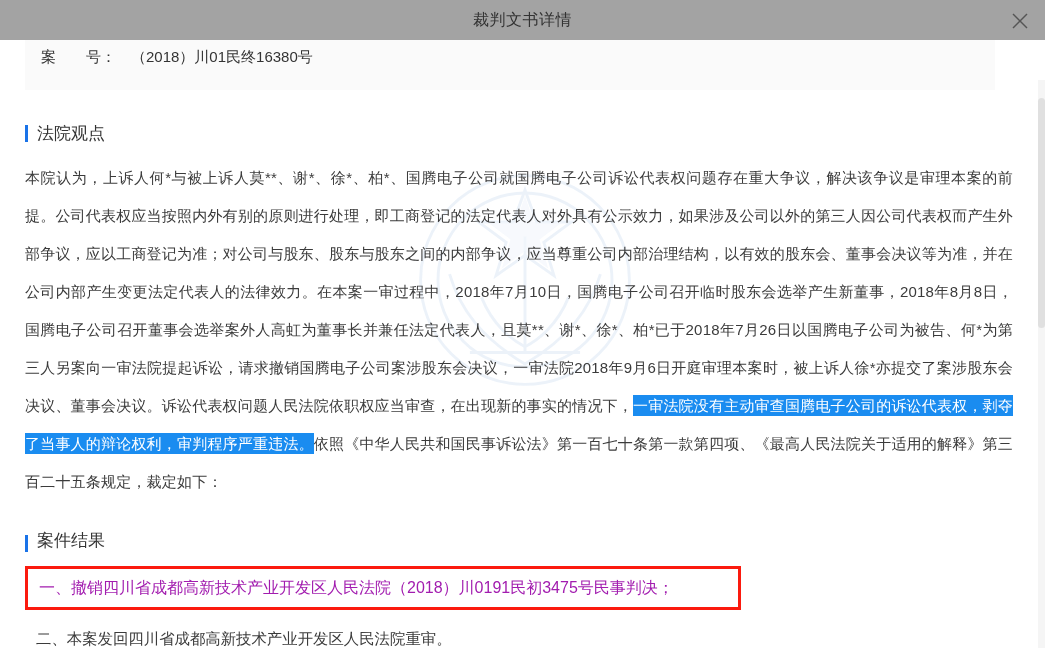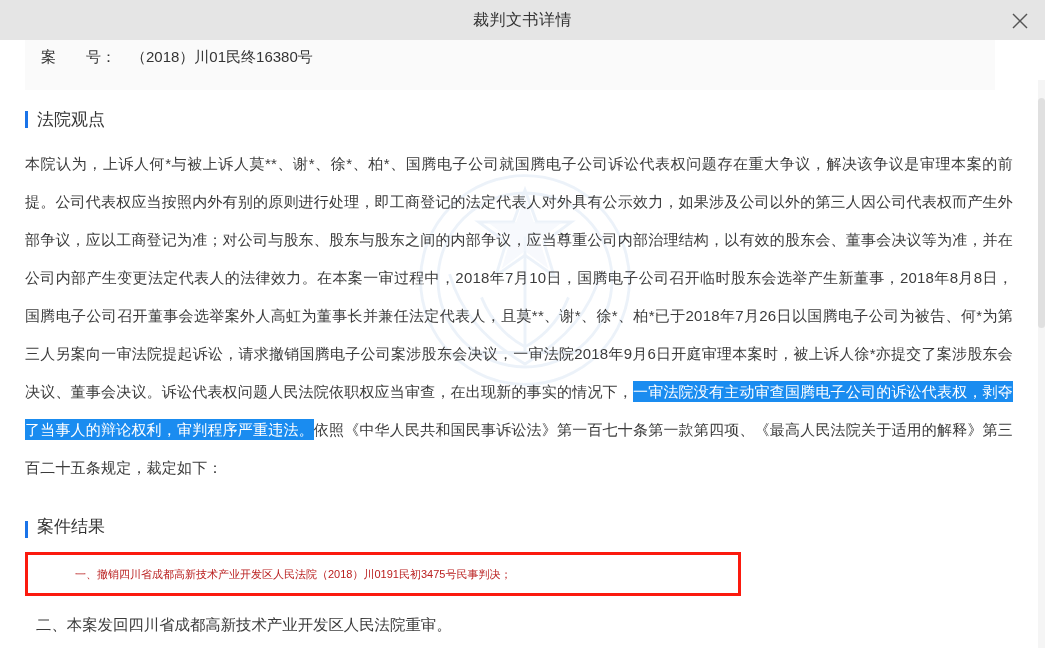--- a/index.html
+++ b/index.html
@@ -14,21 +14,21 @@
     font-family: "Liberation Sans", "DejaVu Sans", sans-serif;
     background: #ffffff;
     color: #333333;
     position: relative;
   }
 
   
   .modal-header {
     position: relative;
     height: 40px;
-    background: #e5e5e5;
+    background: #a3a3a3;
     display: flex;
     align-items: center;
     justify-content: center;
   }
 
   .modal-title {
     font-size: 16px;
     color: #333333;
     letter-spacing: 0.5px;
     line-height: 40px;
@@ -89,21 +89,21 @@
     font-size: 15px;
     color: #333333;
     line-height: 22px;
     white-space: pre;
   }
 
   
   .section-heading {
     display: flex;
     align-items: center;
-    margin: 18px 0 14px 0;
+    margin: 32px 0 14px 0;
   }
 
   .section-bar {
     width: 3px;
     height: 17px;
     background: #1a73e8;
     margin-right: 9px;
     display: inline-block;
   }
 
@@ -137,25 +137,24 @@
     border: 3px solid #fb1a0e;
     margin: 6px 0 0 0;
     width: 716px;
     height: 44px;
     display: flex;
     align-items: center;
     padding-left: 11px;
   }
 
   .result-line {
-    font-size: 11px;
-    color: #b91c1c;
+    font-size: 16px;
+    color: #a21caf;
     line-height: 22px;
     white-space: nowrap;
-    margin-left: 36px;
   }
 
   .result-line-2 {
     font-size: 15.4px;
     color: #3b3b3b;
     line-height: 22px;
     margin: 18px 0 0 11px;
     white-space: nowrap;
   }
 

